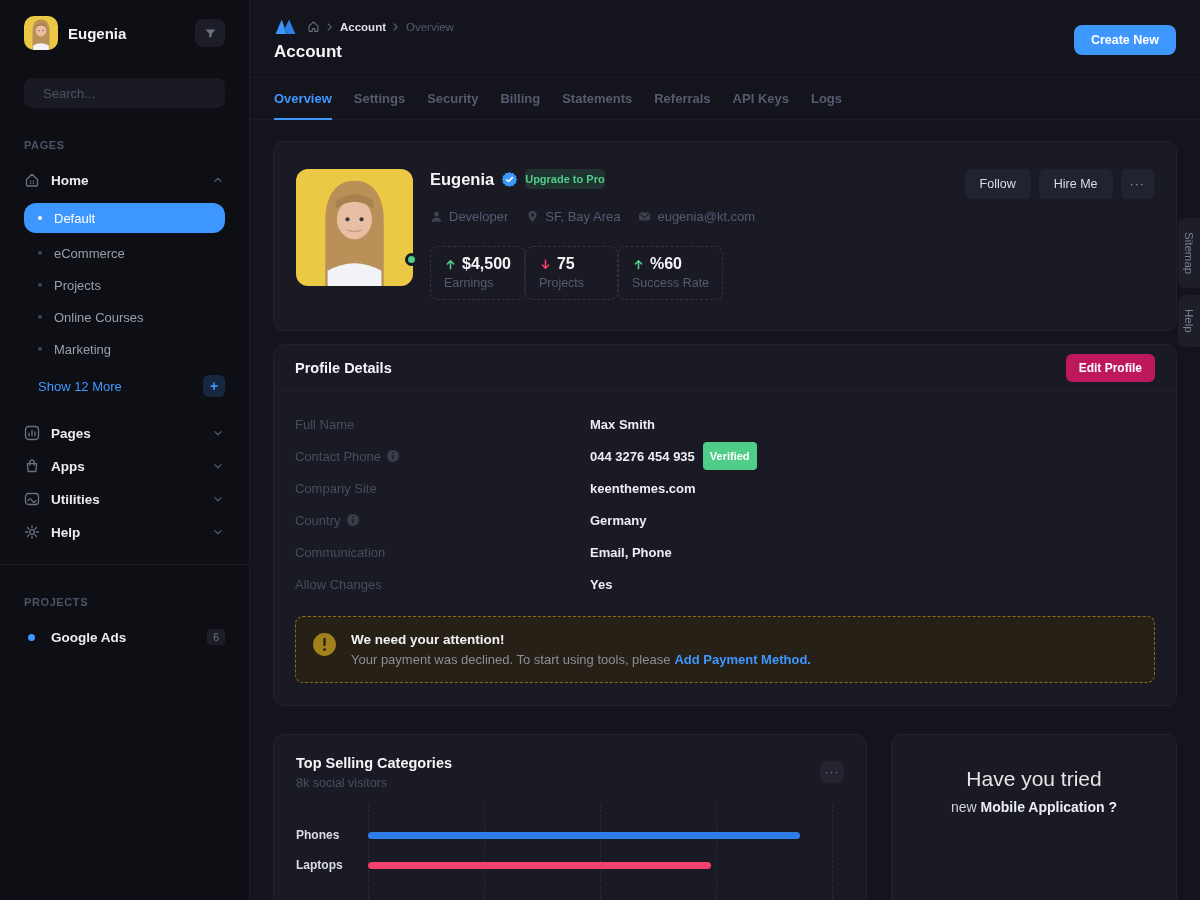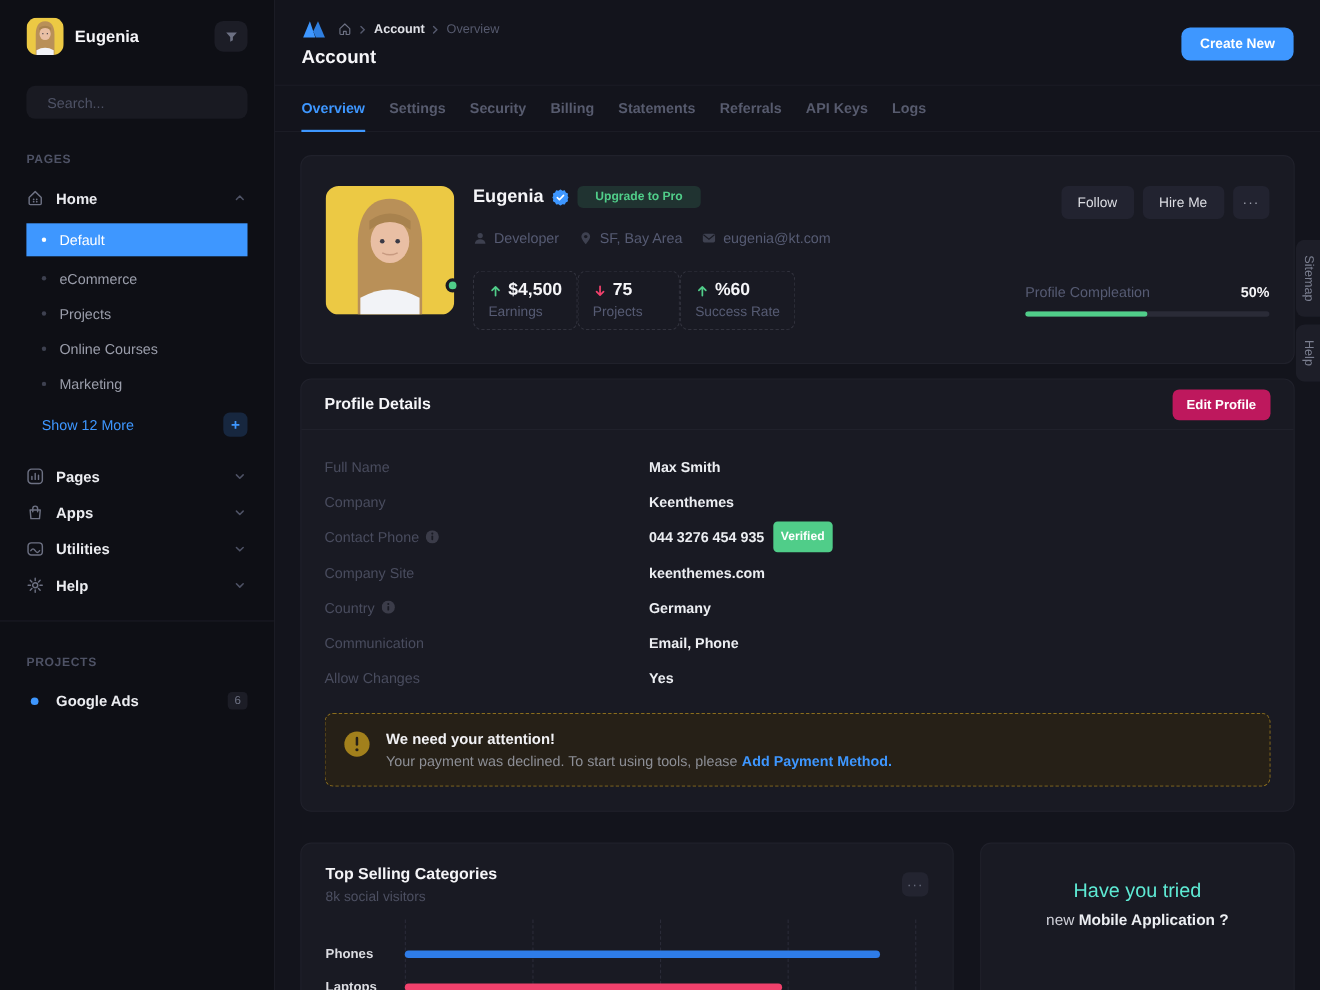--- a/index.html
+++ b/index.html
@@ -18,21 +18,21 @@
   .filter-btn { width:30px; height:28px; border-radius:8px; background:#1c1d26; border:none; color:#6d7183; display:flex; align-items:center; justify-content:center; cursor:pointer; }
   .search-box { margin:28px 24px 0; height:30px; background:#191a22; border-radius:8px; display:flex; align-items:center; gap:8px; padding:0 11px; color:#4e5265; }
   .search-box input { flex:1; background:transparent; border:none; outline:none; color:#9b9eab; font-size:13px; font-family:inherit; }
   .search-box input::placeholder { color:#4e5265; }
   .section-label { padding:0 24px; margin-top:31px; font-size:11px; font-weight:bold; letter-spacing:.6px; color:#4e5265; }
   .nav-item { display:flex; align-items:center; gap:11px; height:32px; padding:0 24px; cursor:pointer; color:#6d7183; }
   .nav-item .nav-label { flex:1; color:#ebecf0; font-weight:bold; font-size:13.5px; }
   .nav-item .chev { color:#4e5265; }
   .chev.up svg { transform:rotate(180deg); }
   .nav-home { margin-top:13px; }
-  .sub-item { display:flex; align-items:center; gap:12px; height:30px; margin:2px 24px 0; padding:0 14px; border-radius:0; color:#9b9eab; cursor:pointer; }
+  .sub-item { display:flex; align-items:center; gap:12px; height:30px; margin:2px 24px 0; padding:0 14px; border-radius:12px; color:#9b9eab; cursor:pointer; }
   .sub-item .bullet { width:4px; height:4px; border-radius:50%; background:#3e4150; flex:0 0 auto; }
   .sub-item.active { background:#3e97ff; color:#fff; margin-top:7px; margin-bottom:5px; }
   .sub-item.active .bullet { background:#fff; }
   .show-more { display:flex; align-items:center; margin:8px 24px 0; padding-left:14px; height:28px; }
   .show-more .sm-label { flex:1; color:#3e97ff; cursor:pointer; }
   .plus-btn { width:22px; height:22px; border:none; border-radius:6px; background:#17273f; color:#3e97ff; font-size:14px; font-weight:bold; cursor:pointer; line-height:1; }
   #sidebar-menu { margin-top:17px; }
   #sidebar-menu .nav-item { margin-top:1px; }
   .side-divider { border-top:1px solid #1b1c25; margin-top:16px; }
   .proj-item { display:flex; align-items:center; gap:12px; height:32px; margin-top:13px; padding:0 24px; cursor:pointer; }
@@ -58,21 +58,21 @@
 
   
   .profile-card { display:flex; gap:17px; padding:27px 22px 30px; }
   .photo-wrap { position:relative; width:117px; height:117px; border-radius:12px; overflow:visible; flex:0 0 auto; }
   .photo-wrap svg { border-radius:12px; }
   .status-dot { position:absolute; right:-5px; top:72%; width:13px; height:13px; border-radius:50%; background:#50cd89; border:3px solid #191a23; }
   .profile-body { flex:1; min-width:0; }
   .p-row1 { display:flex; align-items:flex-start; justify-content:space-between; }
   .p-names { display:flex; align-items:center; gap:8px; }
   .p-name { font-size:16.5px; font-weight:bold; color:#f5f5f8; }
-  .pro-badge { background:rgba(80,205,137,.14); color:#50cd89; font-size:11px; font-weight:bold; padding:4px 16px; border-radius:5px; cursor:pointer; }
+  .pro-badge { background:rgba(80,205,137,.14); color:#50cd89; font-size:11px; font-weight:bold; padding:4px 0; border-radius:5px; cursor:pointer; }
   .p-actions { display:flex; gap:8px; }
   .btn-dim { background:#222330; color:#dcdde3; border:none; border-radius:6px; padding:8px 15px; font-size:12.5px; font-family:inherit; cursor:pointer; }
   .btn-more { padding:8px 9px; color:#9b9eab; letter-spacing:1px; }
   .p-meta { display:flex; gap:18px; margin-top:10px; color:#565b73; }
   .p-meta .meta-item { display:flex; align-items:center; gap:6px; font-size:13px; }
   .p-meta .meta-item svg { color:#3e4150; }
   .p-row3 { display:flex; align-items:center; justify-content:space-between; margin-top:22px; }
   .p-stats { display:flex; }
   .stat-box { border:1px dashed #32333e; border-radius:8px; padding:8px 13px 9px; min-width:93px; }
   .stat-top { display:flex; align-items:center; gap:5px; }
@@ -110,21 +110,21 @@
   .icon-btn { width:24px; height:22px; border:none; border-radius:6px; background:#232430; color:#6d7183; font-size:12px; letter-spacing:1px; line-height:1; cursor:pointer; margin-top:6px; }
   .chart { position:relative; margin-top:30px; }
   .gridlines { position:absolute; left:72px; right:12px; top:-16px; height:140px; }
   .gridlines i { position:absolute; top:0; bottom:0; border-left:1px dashed #2a2b38; }
   .bar-row { position:relative; display:grid; grid-template-columns:72px 1fr; align-items:center; height:30px; padding-right:12px; }
   .bar-label { font-size:12px; font-weight:bold; color:#dcdde2; }
   .bar { height:7px; border-radius:4px; }
 
   
   .promo-card { height:230px; overflow:hidden; text-align:center; padding-top:32px; position:relative; }
-  .promo-l1 { font-size:18px; color:#5eead4; }
+  .promo-l1 { font-size:21px; color:#e5e5e5; }
   .promo-l2 { margin-top:8px; font-size:14px; color:#cfd0d8; }
   .promo-l2 b { color:#eceef2; }
 
   
   .side-tabs { position:fixed; right:0; top:218px; display:flex; flex-direction:column; gap:7px; z-index:6; }
   .v-tab { writing-mode:vertical-rl; background:#1d1e28; color:#7b7f90; font-size:11.5px; padding:14px 5px; border-radius:8px 0 0 8px; cursor:pointer; }
 </style>
 </head>
 <body>
 
@@ -404,53 +404,36 @@
                   <span class="tr-up">
                     <svg viewBox="0 0 14 14" width="13" height="13">
                       <path d="M7 11.5v-8M3.6 6.4L7 3l3.4 3.4" fill="none" stroke="currentColor" stroke-width="1.7" stroke-linecap="round" stroke-linejoin="round"></path>
                     </svg>
                   </span>
                   <span class="stat-value">%60</span>
                 </div>
                 <div class="stat-label">Success Rate</div>
               </div>
             </div>
-          <div class="p-progress">
-            <div class="prog-row">
-              <span class="prog-label">Profile Compleation</span>
-              <span class="prog-pct">50%</span>
-            </div>
-            <div class="prog-track">
-              <div class="prog-fill" id="prog-fill" style="width: 50%;"></div>
-            </div>
-          </div>
         </div>
       </div>
     </section>
 
     <section class="card details-card">
       <div class="dc-head">
         <span class="dc-title">Profile Details</span>
         <button class="edit-btn">Edit Profile</button>
       </div>
       <div class="dc-rows" id="detail-rows">
           <div class="d-row">
             <div class="d-label">
               <span>Full Name</span>
             </div>
             <div class="d-value">
               <span>Max Smith</span>
-            </div>
-          </div>
-          <div class="d-row">
-            <div class="d-label">
-              <span>Company</span>
-            </div>
-            <div class="d-value">
-              <span>Keenthemes</span>
             </div>
           </div>
           <div class="d-row">
             <div class="d-label">
               <span>Contact Phone</span>
               <span>
                 <svg viewBox="0 0 12 12" width="12" height="12">
                   <circle cx="6" cy="6" r="6" fill="#3b3c49"></circle>
                   <rect x="5.2" y="4.9" width="1.6" height="4.2" rx=".8" fill="#191a23"></rect>
                   <circle cx="6" cy="3.1" r=".95" fill="#191a23"></circle>

